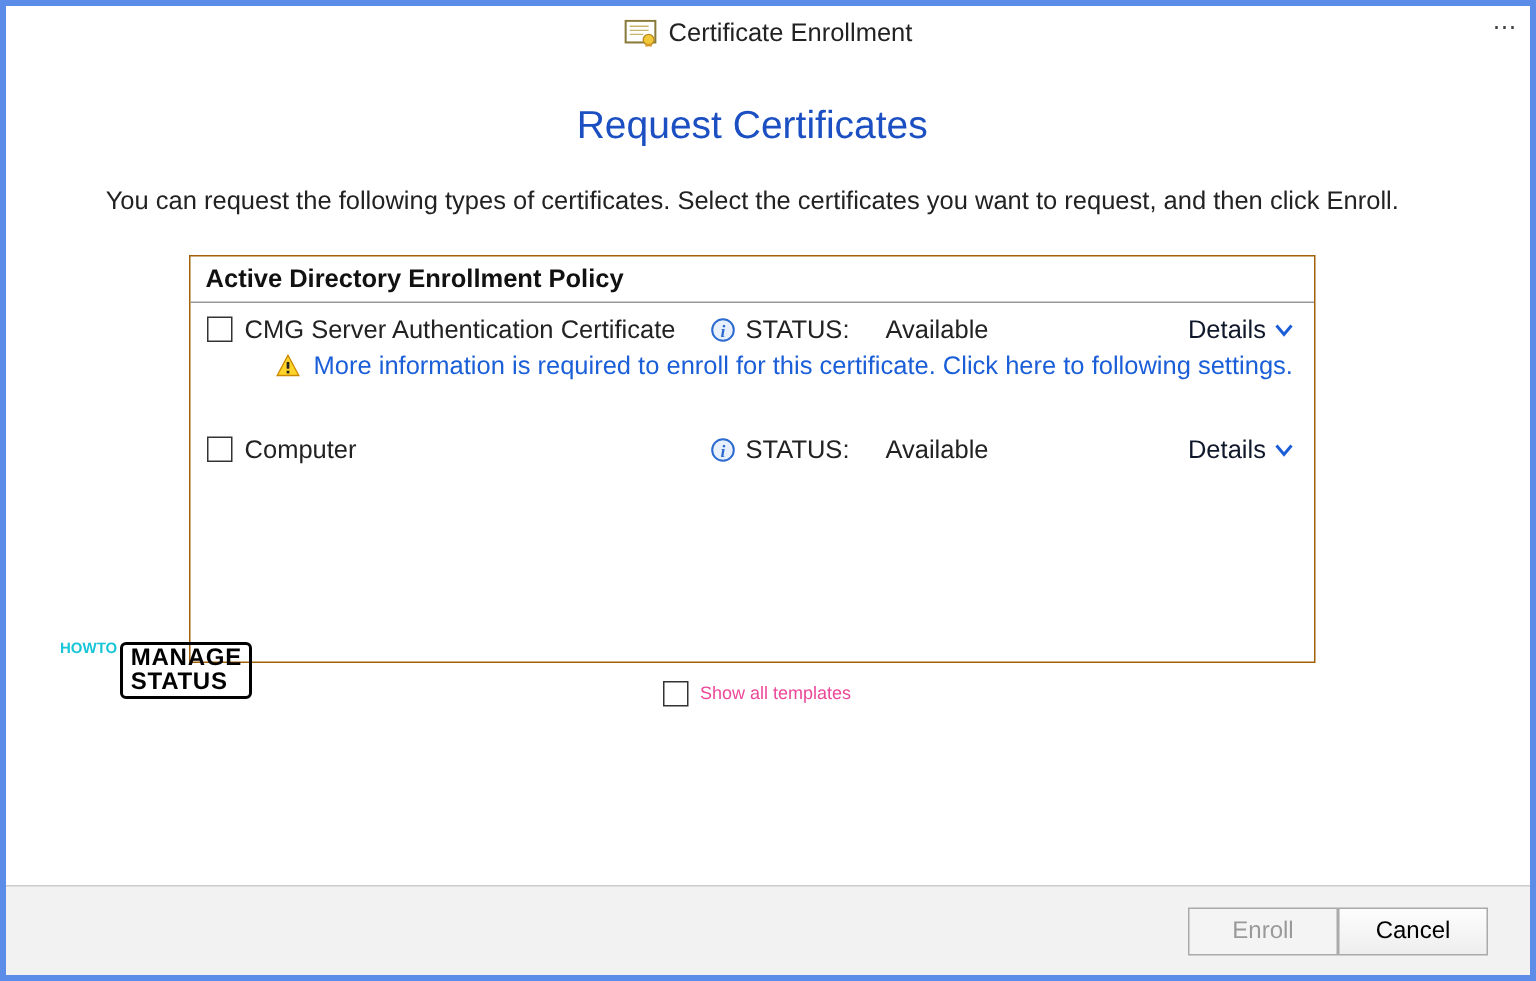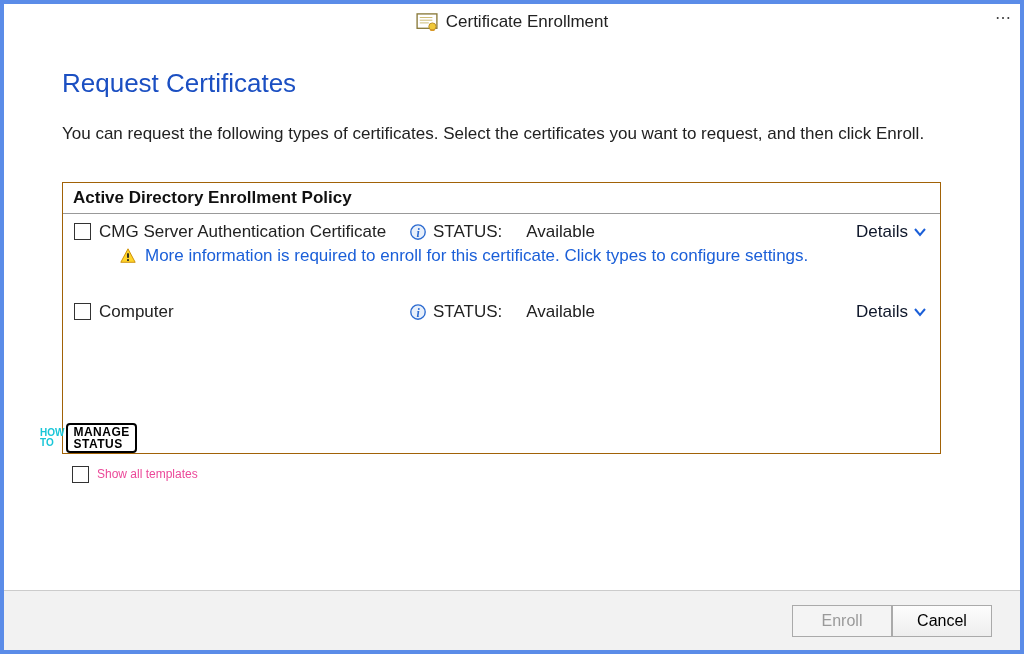--- a/index.html
+++ b/index.html
@@ -47,32 +47,33 @@
       font-size: 16px;
       color: #444;
       letter-spacing: 1px;
       cursor: default;
     }
     .content {
       padding: 30px 79px 10px 58px;
       flex: 1;
       display: flex;
       flex-direction: column;
+      align-items: center;
     }
     .page-heading {
       font-size: 26px;
       color: #1b4fc2;
       font-weight: 400;
       margin-bottom: 24px;
     }
     .description {
       font-size: 17px;
       color: #222;
       line-height: 1.35;
-      margin-bottom: 36px;
+      margin-bottom: 24px;
     }
     .policy-box {
       border: 1px solid #a16207;
       background: #fff;
       height: 272px;
       position: relative;
     }
     .policy-header {
       font-size: 17px;
       font-weight: 600;
@@ -189,33 +190,33 @@
       top: 418px;
       pointer-events: none;
     }
     .wm-box {
       display: inline-flex;
       align-items: stretch;
       font-family: Arial, sans-serif;
     }
     .wm-left {
       display: flex;
-      flex-direction: column;
+      flex-direction: row;
       justify-content: center;
       font-size: 10px;
       font-weight: 700;
       line-height: 1;
       color: #19c6d8;
       margin-right: 2px;
     }
     .wm-right {
       border: 2px solid #000;
       border-radius: 4px;
       padding: 1px 5px;
-      font-size: 12px;
+      font-size: 16px;
       font-weight: 900;
       letter-spacing: 0.5px;
       line-height: 1;
       display: flex;
       flex-direction: column;
       color: #000;
     }
   </style>
 </head>
 <body>
@@ -259,21 +260,21 @@
             <path d="M1 3 L6 9 L11 3" fill="none" stroke="#1b5fd8" stroke-width="2"></path>
           </svg>
         </div>
       </div>
       <div class="warning-row">
         <svg class="warn-icon" viewBox="0 0 20 20">
           <path d="M10 2 L18 17 L2 17 Z" fill="#ffd42a" stroke="#c98a00" stroke-width="1"></path>
           <rect x="9" y="7" width="2" height="5" fill="#222"></rect>
           <rect x="9" y="13.5" width="2" height="2" fill="#222"></rect>
         </svg>
-        <span class="warning-link">More information is required to enroll for this certificate. Click types to configure settings.</span>
+        <span class="warning-link">More information is required to enroll for this certificate. Click here to following settings.</span>
       </div>
 
       <div class="cert-row second">
         <div class="checkbox"></div>
         <span class="cert-name">Computer</span>
         <div class="status-wrap">
           <svg class="info-icon" viewBox="0 0 20 20">
             <circle cx="10" cy="10" r="8" fill="#e8f0fb" stroke="#2b6ad0" stroke-width="1.5"></circle>
             <text x="10" y="15" font-size="13" font-style="italic" font-family="serif" text-anchor="middle" fill="#2b6ad0" font-weight="bold">i</text>
           </svg>

